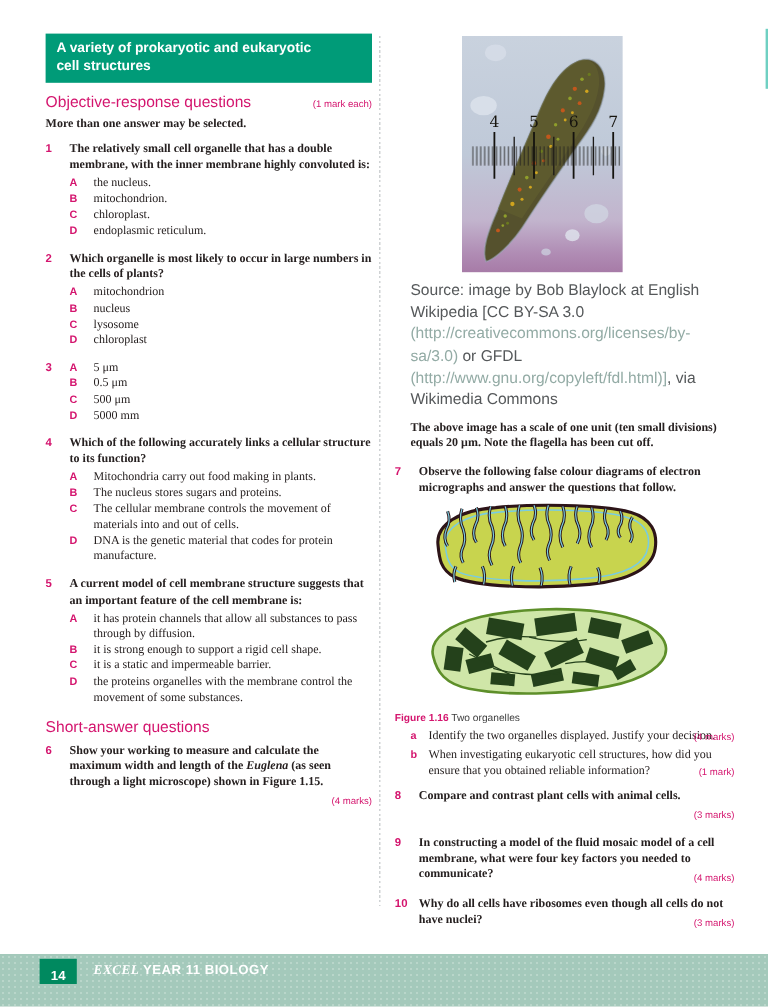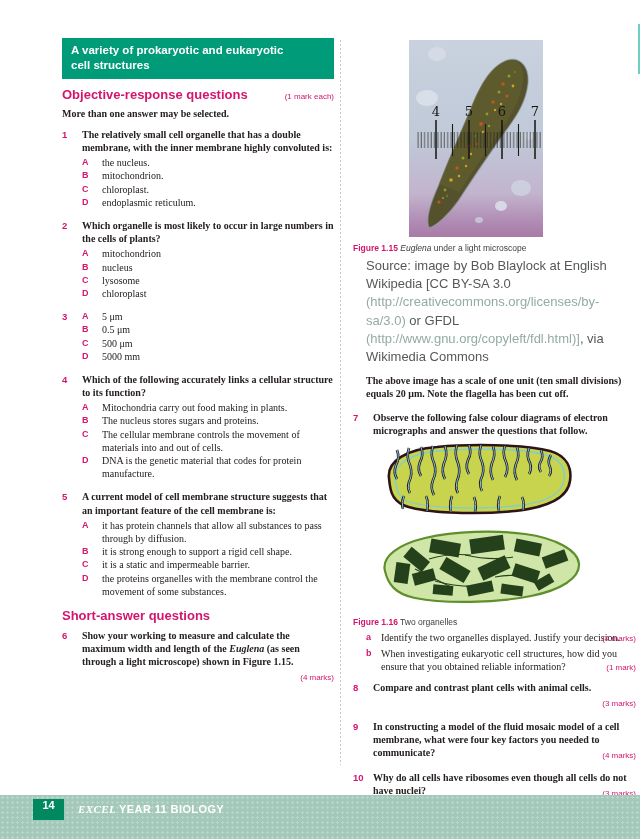--- a/index.html
+++ b/index.html
@@ -7,23 +7,22 @@
   .page {
     position: relative;
     width: 640px; height: 839px;
     margin: 0 auto;
     background: #ffffff;
     overflow: hidden;
     font-family: "Liberation Serif", serif;
     color: #262020;
   }
   .content {
-    position: absolute; left: 38px; top: 38px; width: 575px;
+    position: absolute; left: 38px; top: 28px; width: 575px;
     display: flex;
-    margin-left: 24px;
   }
   .col-left { width: 272px; flex: none; }
   .divider {
     flex: none; width: 1px; margin-left: 6px; margin-top: 2px; height: 725px;
     background-image: repeating-linear-gradient(to bottom, #c3c7c9 0 2px, transparent 2px 4px);
   }
   .col-right { flex: none; width: 283px; margin-left: 12px; }
 
   
   .banner {
@@ -33,21 +32,21 @@
     padding: 5px 9px 6px; margin-bottom: 8px;
   }
 
   
   .sect-head {
     display: flex; justify-content: space-between; align-items: baseline;
     margin: 4px 0 6px;
   }
   .sect-title {
     color: #d4156e; font-family: "Liberation Sans", sans-serif;
-    font-weight: bold; font-size: 13px;
+    font-weight: normal; font-size: 13px;
   }
   .marks-note { color: #d4156e; font-family: "Liberation Sans", sans-serif; font-size: 8px; }
 
   .intro { font-weight: bold; font-size: 10px; margin-bottom: 9px; }
 
   
   .q { display: flex; margin-bottom: 10px; font-size: 10px; line-height: 1.32; }
   .qnum {
     flex: none; width: 20px; color: #d4156e;
     font-family: "Liberation Sans", sans-serif; font-weight: bold; font-size: 9.5px;
@@ -98,21 +97,21 @@
   .footer {
     position: absolute; left: 0; right: 0; bottom: 0; height: 44px;
     background-color: #a4c9bb;
     background-image: radial-gradient(#b9d6ca 1px, transparent 1.2px);
     background-size: 5px 5px;
   }
   .page-num-box {
     position: absolute; left: 33px; top: 4px; width: 31px; height: 21px;
     background: #00895f; color: #fff;
     font-family: "Liberation Sans", sans-serif; font-weight: bold; font-size: 11px;
-    display: flex; align-items: flex-start; justify-content: center;
+    display: flex; align-items: flex-end; justify-content: center;
   }
   .footer-title {
     position: absolute; left: 78px; top: 8px; color: #fff;
     font-family: "Liberation Sans", sans-serif; font-weight: bold; font-size: 11px;
     letter-spacing: 0.4px;
   }
   .brand { font-family: "Liberation Serif", serif; font-style: italic; font-weight: bold; margin-right: 3px; }
   .edge-accent { position: absolute; right: 0; top: 24px; width: 2.5px; height: 50px; background: #6fd0c2; }
 </style>
 </head>
@@ -337,21 +336,20 @@
             <g font-family="DejaVu Serif, serif" font-size="13" fill="#17150f" text-anchor="middle">
               <text x="27" y="76">4</text>
               <text x="60" y="76">5</text>
               <text x="93" y="76">6</text>
               <text x="126" y="76">7</text>
             </g>
           </g>
         </svg>
       </div>
 
-      <div class="fig-caption"><span class="fig-label">Figure 1.15</span> <i>Euglena</i><span> under a light microscope</span></div>
 
       <div class="source"><span>Source: image by Bob Blaylock at English Wikipedia [CC BY-SA 3.0 </span><span class="url">(http://creativecommons.org/licenses/by-sa/3.0)</span><span> or GFDL </span><span class="url">(http://www.gnu.org/copyleft/fdl.html)]</span><span>, via Wikimedia Commons</span></div>
 
       <div class="scale-note">The above image has a scale of one unit (ten small divisions) equals 20 μm. Note the flagella has been cut off.</div>
 
       <div class="q" style="margin-bottom:4px">
         <span class="qnum">7</span>
         <div class="qbody">
           <div class="stem">Observe the following false colour diagrams of electron micrographs and answer the questions that follow.</div>
 

